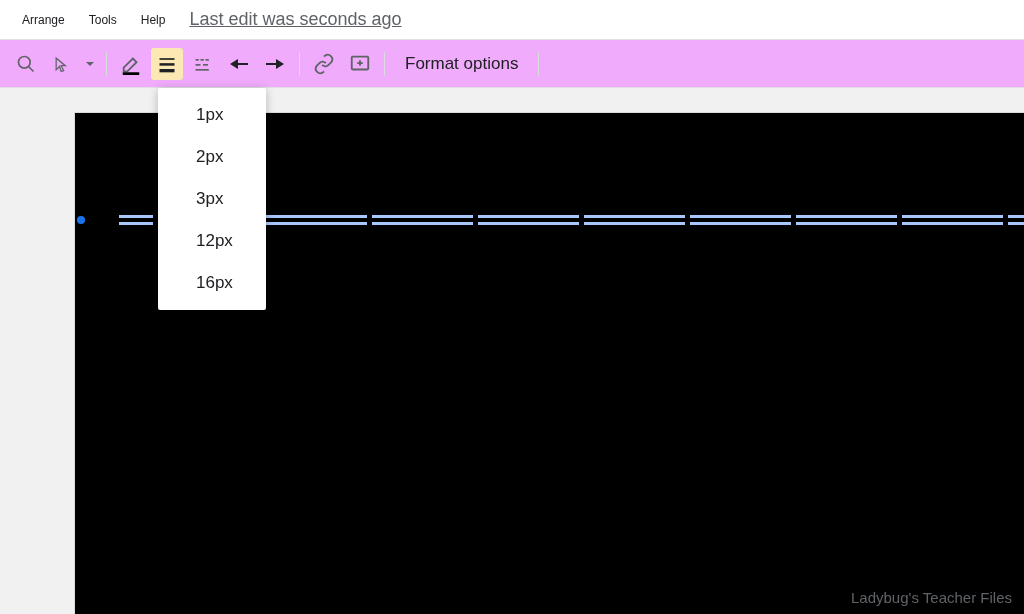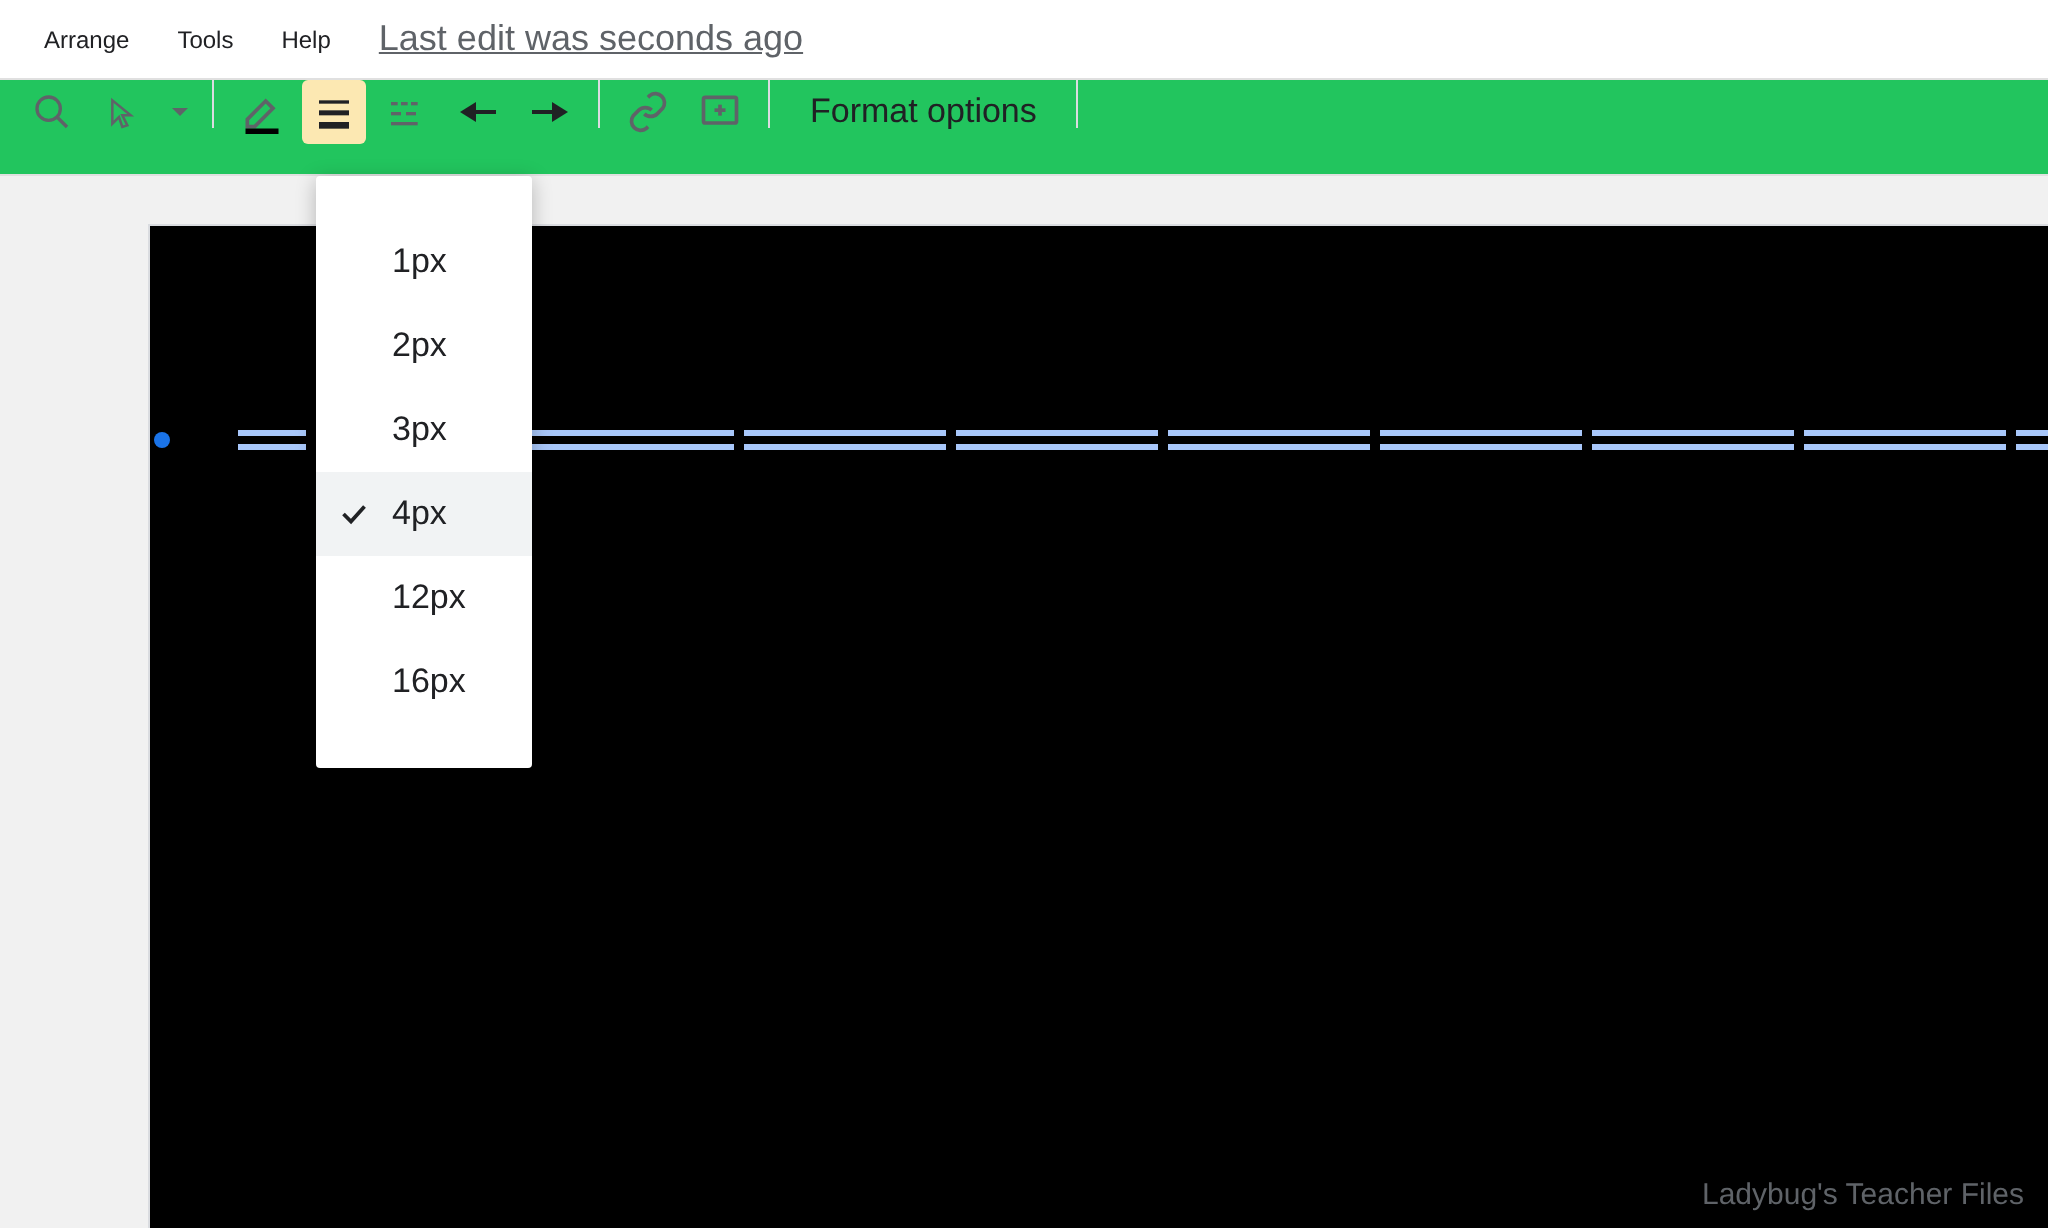--- a/index.html
+++ b/index.html
@@ -25,23 +25,24 @@
     font-size: 18px;
     color: #5f6368;
     text-decoration: underline;
     cursor: pointer;
   }
 
   
   .toolbar {
     height: 48px;
     display: flex;
+    align-items: center;
     padding: 0 8px;
     border-bottom: 1px solid #e0e0e0;
-    background: #22c55e;
+    background: #f0abfc;
     position: relative;
   }
   .tb-btn {
     width: 32px;
     height: 32px;
     display: flex;
     align-items: center;
     justify-content: center;
     margin: 0 2px;
     border-radius: 3px;
@@ -141,21 +142,21 @@
   
   .dropdown {
     position: absolute;
     left: 158px;
     top: 88px;
     width: 108px;
     background: #fff;
     box-shadow: 0 2px 10px rgba(0,0,0,0.25);
     border-radius: 2px;
     z-index: 100;
-    padding: 22px 0;
+    padding: 6px 0;
   }
   .dd-item {
     height: 42px;
     display: flex;
     align-items: center;
     padding: 0 14px 0 38px;
     font-size: 17px;
     color: #202124;
     cursor: pointer;
     position: relative;
@@ -279,23 +280,15 @@
       <div class="tick" style="left:928px"></div>
     </div>
     <div class="watermark">Ladybug's Teacher Files</div>
   </div>
 </div>
 
 <div class="dropdown">
   <div class="dd-item">1px</div>
   <div class="dd-item">2px</div>
   <div class="dd-item">3px</div>
-  <div class="dd-item selected">
-    <span class="dd-check">
-      <svg width="18" height="18" viewBox="0 0 24 24">
-          <path d="M5 12 L10 17 L19 7" fill="none" stroke="#202124" stroke-width="2.5"></path>
-        </svg>
-    </span>
-    <span>4px</span>
-  </div>
   <div class="dd-item">12px</div>
   <div class="dd-item">16px</div>
 </div>
 
 </body></html>

